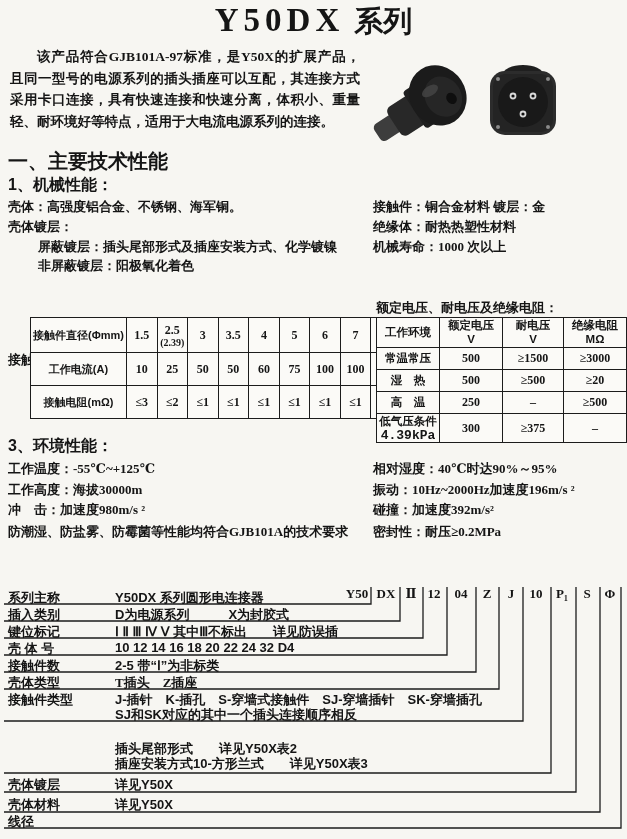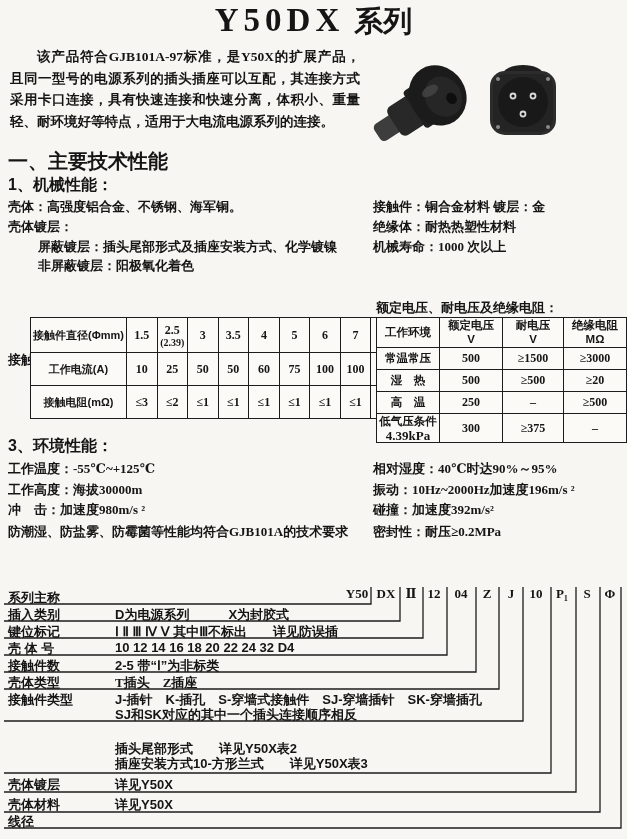--- a/index.html
+++ b/index.html
@@ -28,21 +28,21 @@
     border:1.6px solid #1c1c1c; text-align:center; vertical-align:middle;
     padding:0; font-weight:bold; overflow:hidden;
   }
   .t1{left:8px; top:317px; width:433px; height:101px;margin-left:22px;}
   .t1 .lbl{font-size:11px; font-family:"Liberation Sans",sans-serif;}
   .t1 td{font-size:12px;}
   .t1 .subnum{font-size:10px; line-height:1;}
   .t2{left:376px; top:317px; width:246px; height:114px;}
   .t2 th{font-size:11.5px; font-family:"Liberation Sans",sans-serif; font-weight:bold; line-height:1.15;}
   .t2 td{font-size:12px;}
-  .t2 .env{font-size:11.5px; font-family:Liberation Serif, serif;margin-top:19px;}
+  .t2 .env{font-size:11.5px; font-family:Liberation Mono, monospace;margin-top:19px;}
   .t2 .envsub{font-size:13px; line-height:1;}
   .ttl{font-size:13px; font-weight:800; font-family:"Liberation Sans",sans-serif; white-space:nowrap;}
   
   .mk-label{font-size:13px; font-weight:700; font-family:"Liberation Sans",sans-serif; white-space:nowrap;}
   .mk-desc{font-size:13px; font-weight:700; font-family:"Liberation Sans",sans-serif; white-space:nowrap;}
   .code-seg{
     position:absolute; transform:translateX(-50%); top:586px;
     font-size:13px; font-weight:bold; white-space:nowrap;
   }
   svg{display:block;}
@@ -233,20 +233,21 @@
       <polyline points="4,104 499,104 499,2"></polyline>
       <polyline points="4,136 523,136 523,2"></polyline>
       <polyline points="4,188 551,188 551,2"></polyline>
       <polyline points="4,207 576,207 576,2"></polyline>
       <polyline points="4,227 600,227 600,2"></polyline>
       <polyline points="4,243 621,243 621,2"></polyline>
     </g>
   </svg>
 
   <div class="abs mk-label" style="left:8px;  top:589px;">系列主称</div>
+  <div class="abs mk-desc" style="left:115px; top:589px;">Y50DX 系列圆形电连接器</div>
   <div class="abs mk-label" style="left:8px;  top:606px;">插入类别</div>
   <div class="abs mk-desc" style="left:115px; top:606px;">D为电源系列　　　X为封胶式</div>
   <div class="abs mk-label" style="left:8px;  top:623px;">键位标记</div>
   <div class="abs mk-desc" style="left:115px; top:623px;">Ⅰ Ⅱ Ⅲ Ⅳ Ⅴ 其中Ⅲ不标出　　详见防误插</div>
   <div class="abs mk-label" style="left:8px;  top:640px;">壳 体 号</div>
   <div class="abs mk-desc" style="left:115px; top:640px;">10 12 14 16 18 20 22 24 32 D4</div>
   <div class="abs mk-label" style="left:8px;  top:657px;">接触件数</div>
   <div class="abs mk-desc" style="left:115px; top:657px;">2-5  带“Ⅰ”为非标类</div>
   <div class="abs mk-label" style="left:8px;  top:674px;">壳体类型</div>
   <div class="abs mk-desc" style="left:115px; top:674px;font-family:Liberation Serif, serif;">T插头　Z插座</div>

